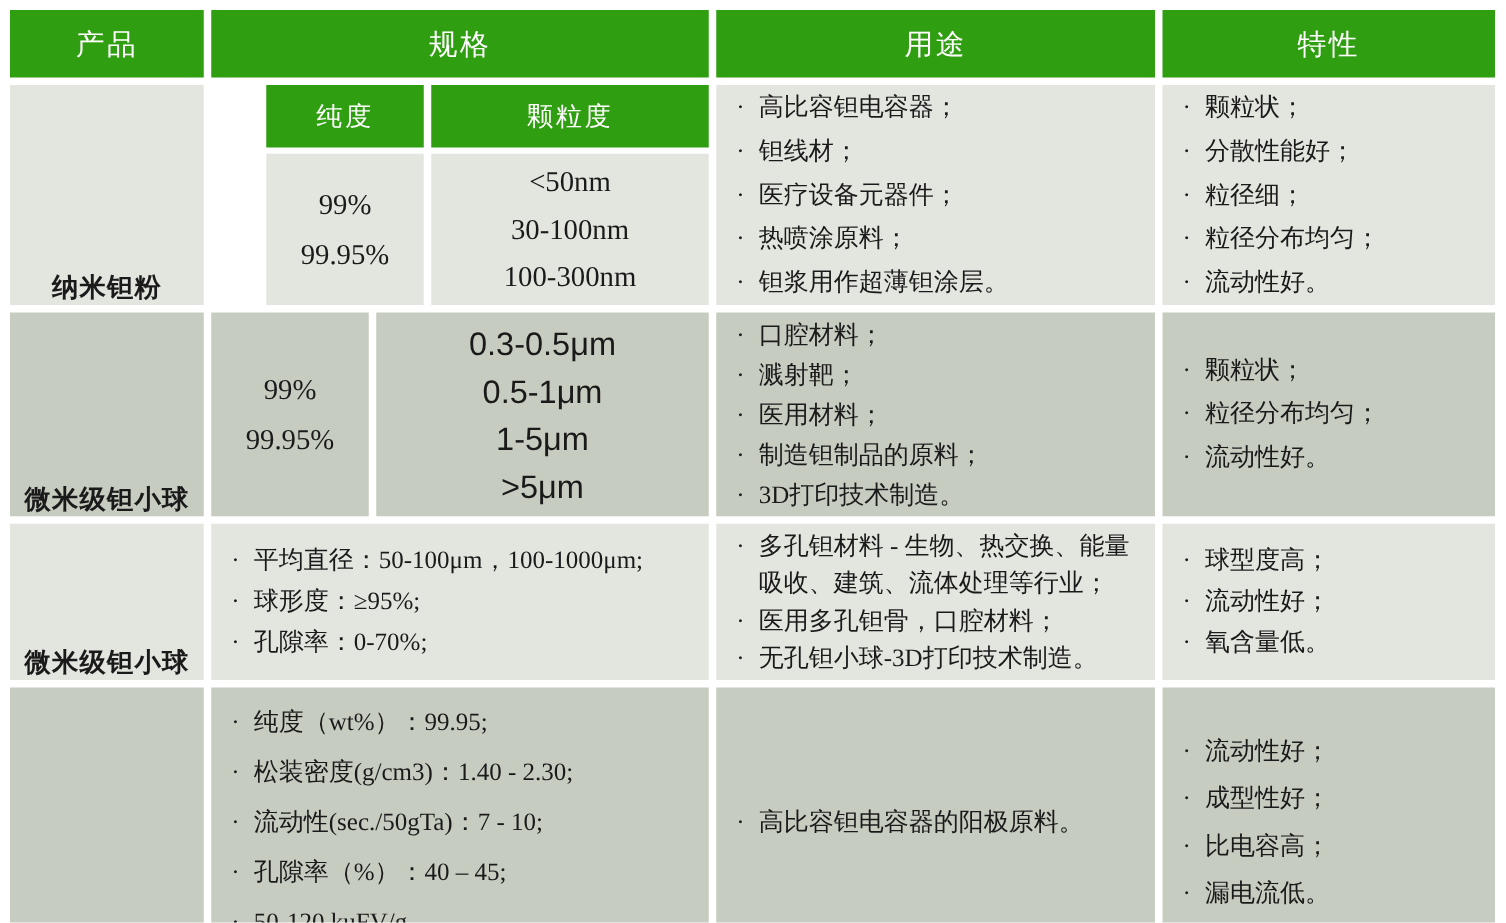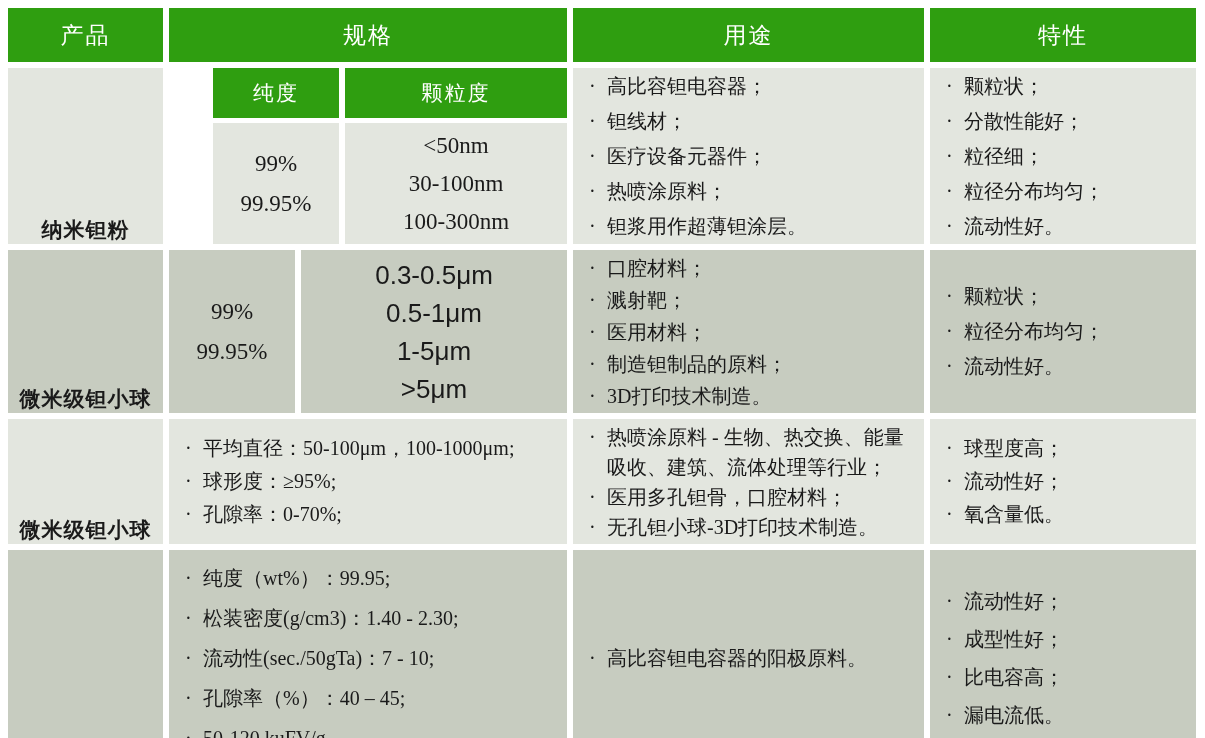--- a/index.html
+++ b/index.html
@@ -140,21 +140,21 @@
     </div>
   <div class="cell light">
     <div class="list lh33">
       <div class="li">平均直径：50-100μm，100-1000μm;</div>
       <div class="li">球形度：≥95%;</div>
       <div class="li">孔隙率：0-70%;</div>
     </div>
   </div>
   <div class="cell light">
     <div class="list lh30">
-      <div class="li">热喷涂原料 - 生物、热交换、能量吸收、建筑、流体处理等行业；</div>
+      <div class="li">多孔钽材料 - 生物、热交换、能量吸收、建筑、流体处理等行业；</div>
       <div class="li">医用多孔钽骨，口腔材料；</div>
       <div class="li">无孔钽小球-3D打印技术制造。</div>
     </div>
   </div>
   <div class="cell light">
     <div class="list lh33">
       <div class="li">球型度高；</div>
       <div class="li">流动性好；</div>
       <div class="li">氧含量低。</div>
     </div>

